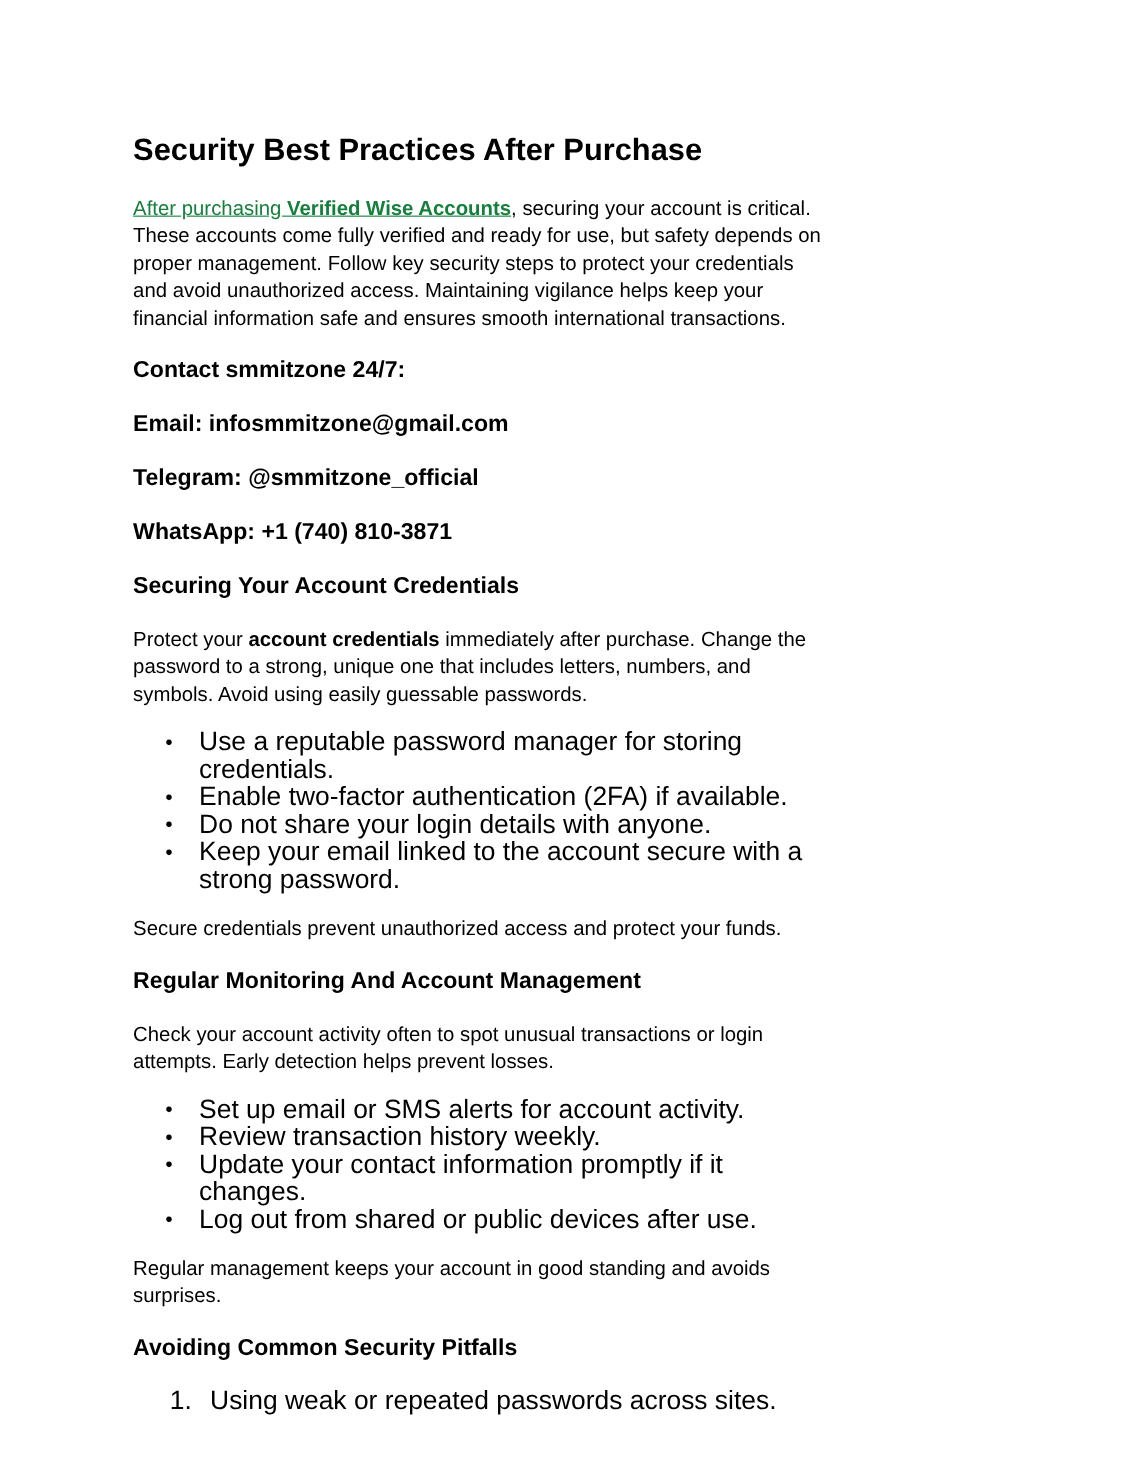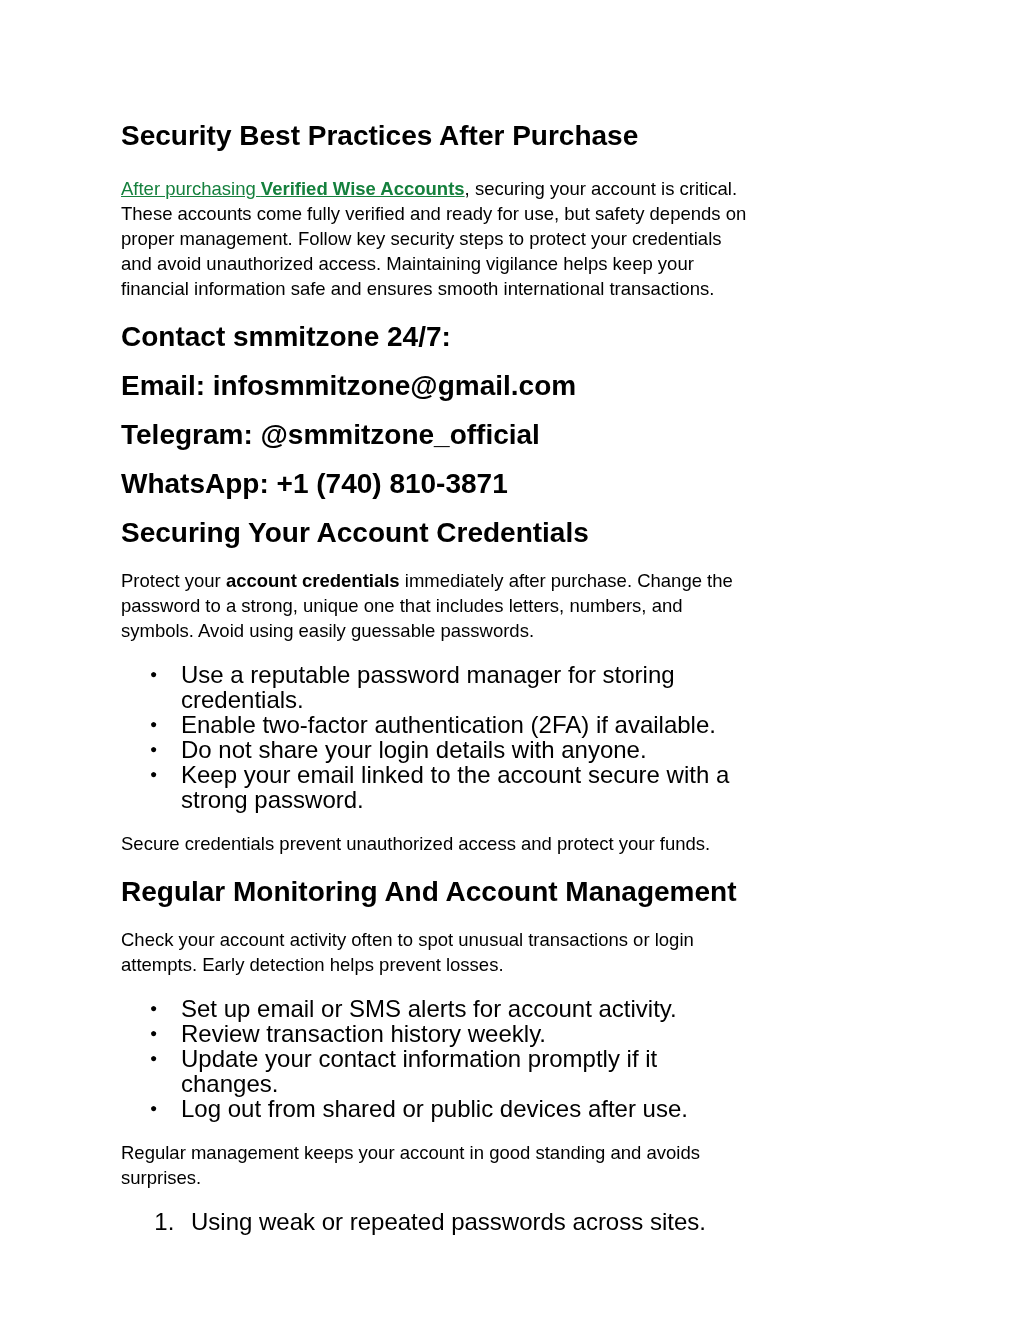--- a/index.html
+++ b/index.html
@@ -18,21 +18,21 @@
     overflow: hidden;
   }
   h1.doc-title {
     font-size: 28px;
     line-height: 36px;
     font-weight: 700;
     margin: 0 0 22px 0;
     letter-spacing: 0;
   }
   h2.doc-heading {
-    font-size: 28px;
+    font-size: 21px;
     line-height: 27px;
     font-weight: 700;
     margin: 22px 0;
   }
   p.doc-para {
     font-size: 18.5px;
     line-height: 25px;
     margin: 19px 0;
   }
   a.doc-link {
@@ -104,19 +104,20 @@
 
   <ul class="doc-bullets">
     <li>Set up email or SMS alerts for account activity.</li>
     <li>Review transaction history weekly.</li>
     <li>Update your contact information promptly if it changes.</li>
     <li>Log out from shared or public devices after use.</li>
   </ul>
 
   <p class="doc-para">Regular management keeps your account in good standing and avoids surprises.</p>
 
+  <h2 class="doc-heading">Avoiding Common Security Pitfalls</h2>
 
 
   <ol class="doc-numbers">
     <li>Using weak or repeated passwords across sites.</li>
   </ol>
 
 </div>
 
 </body></html>

